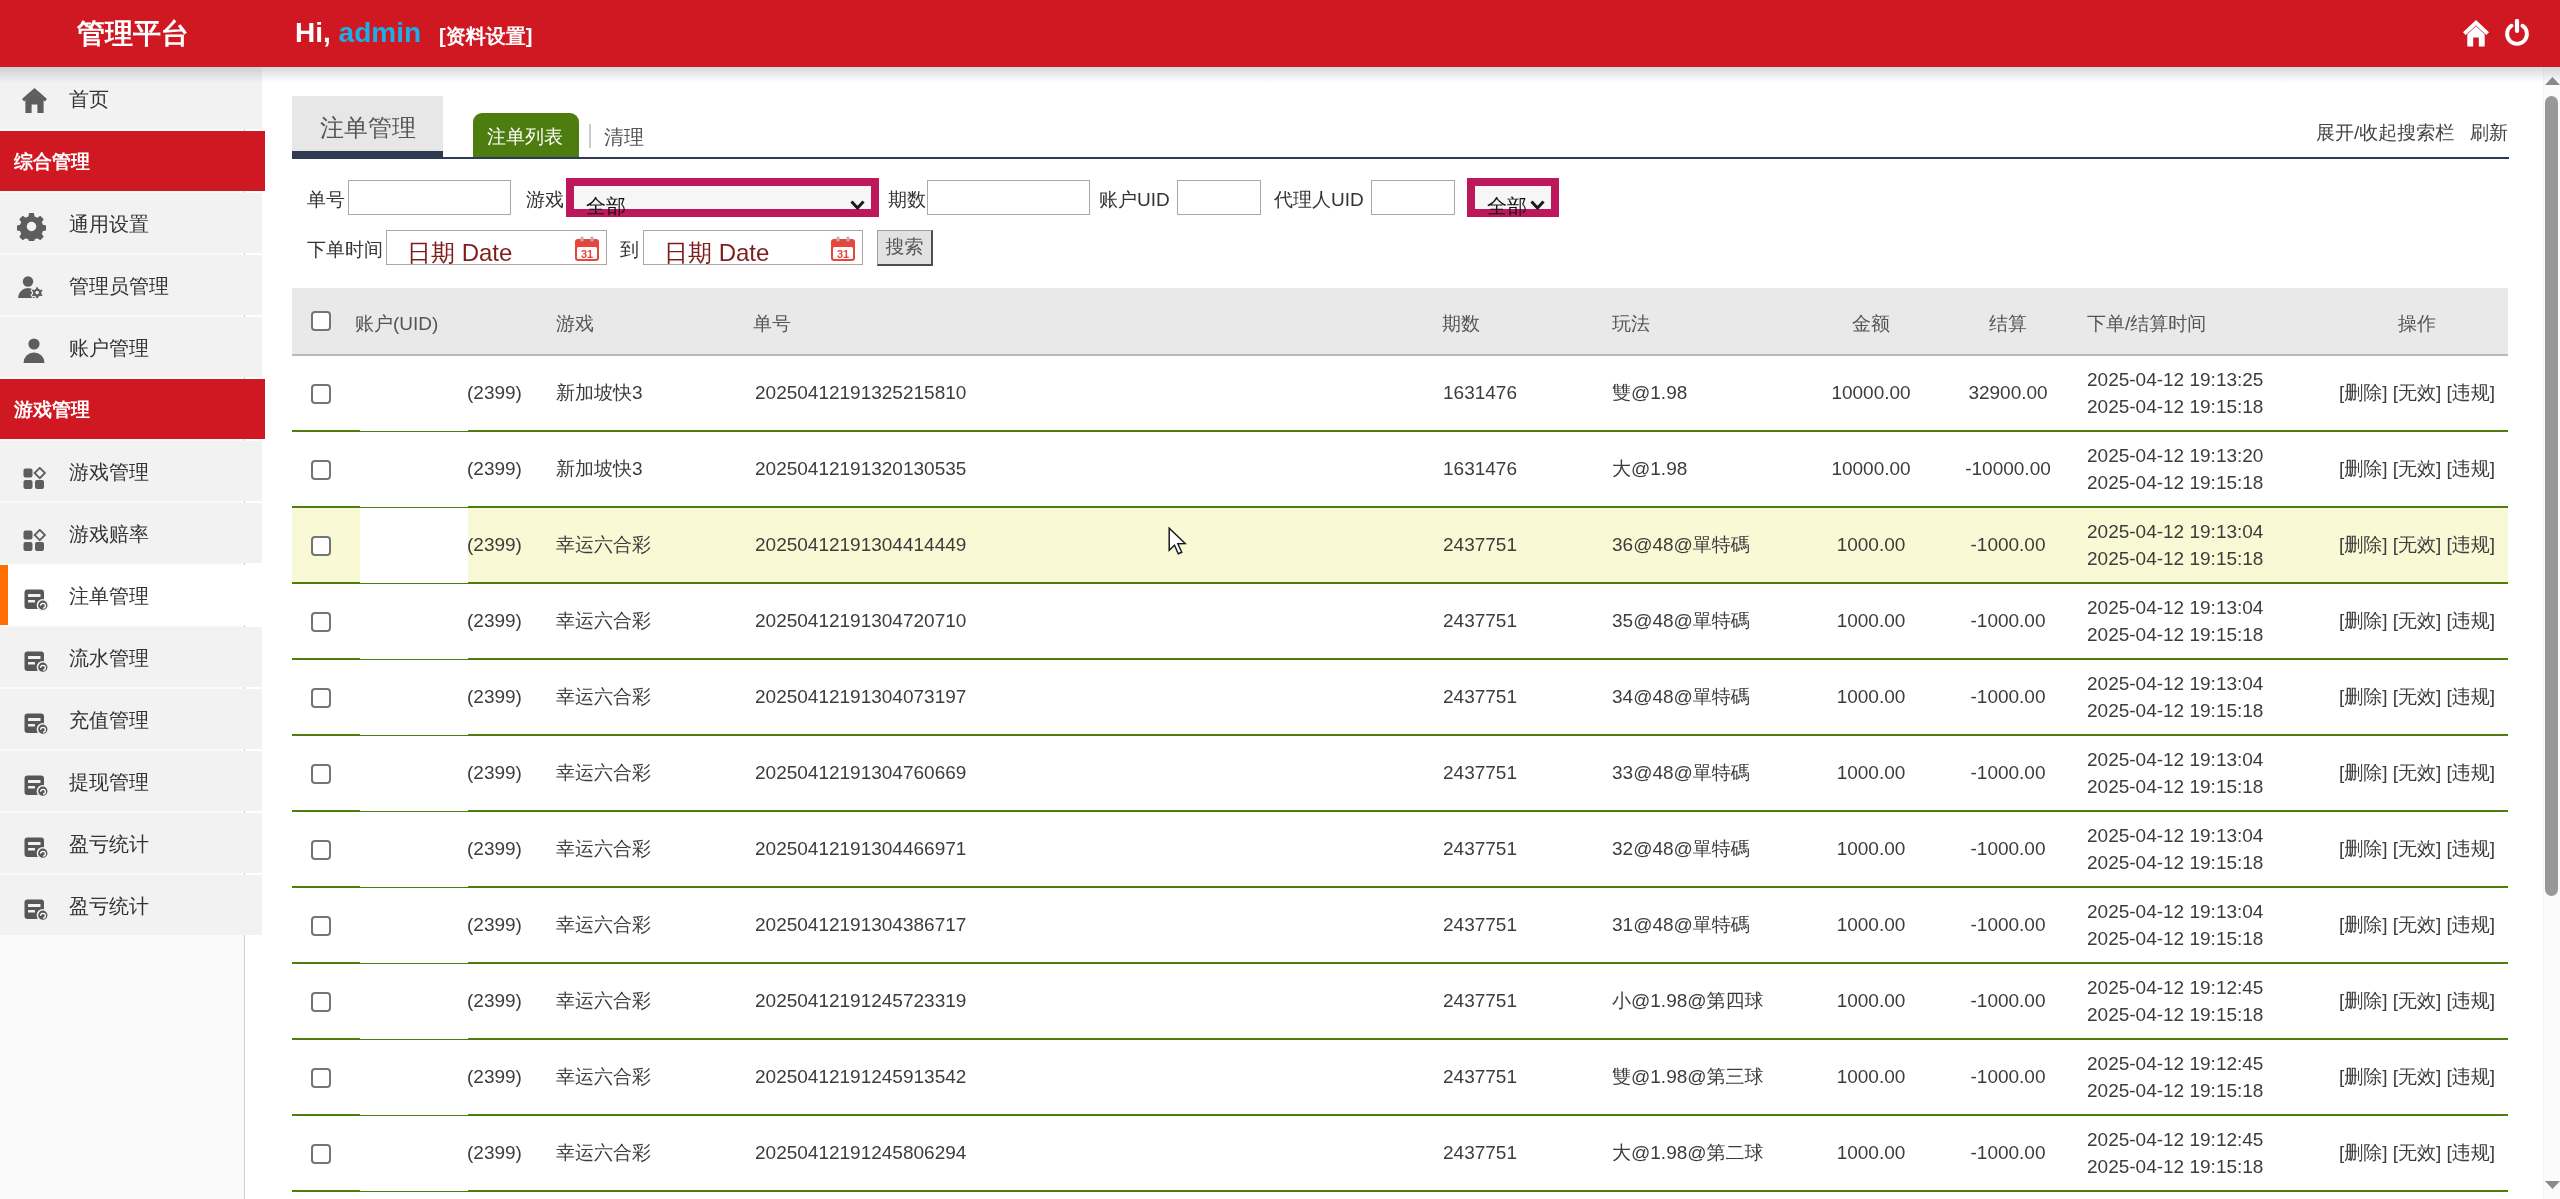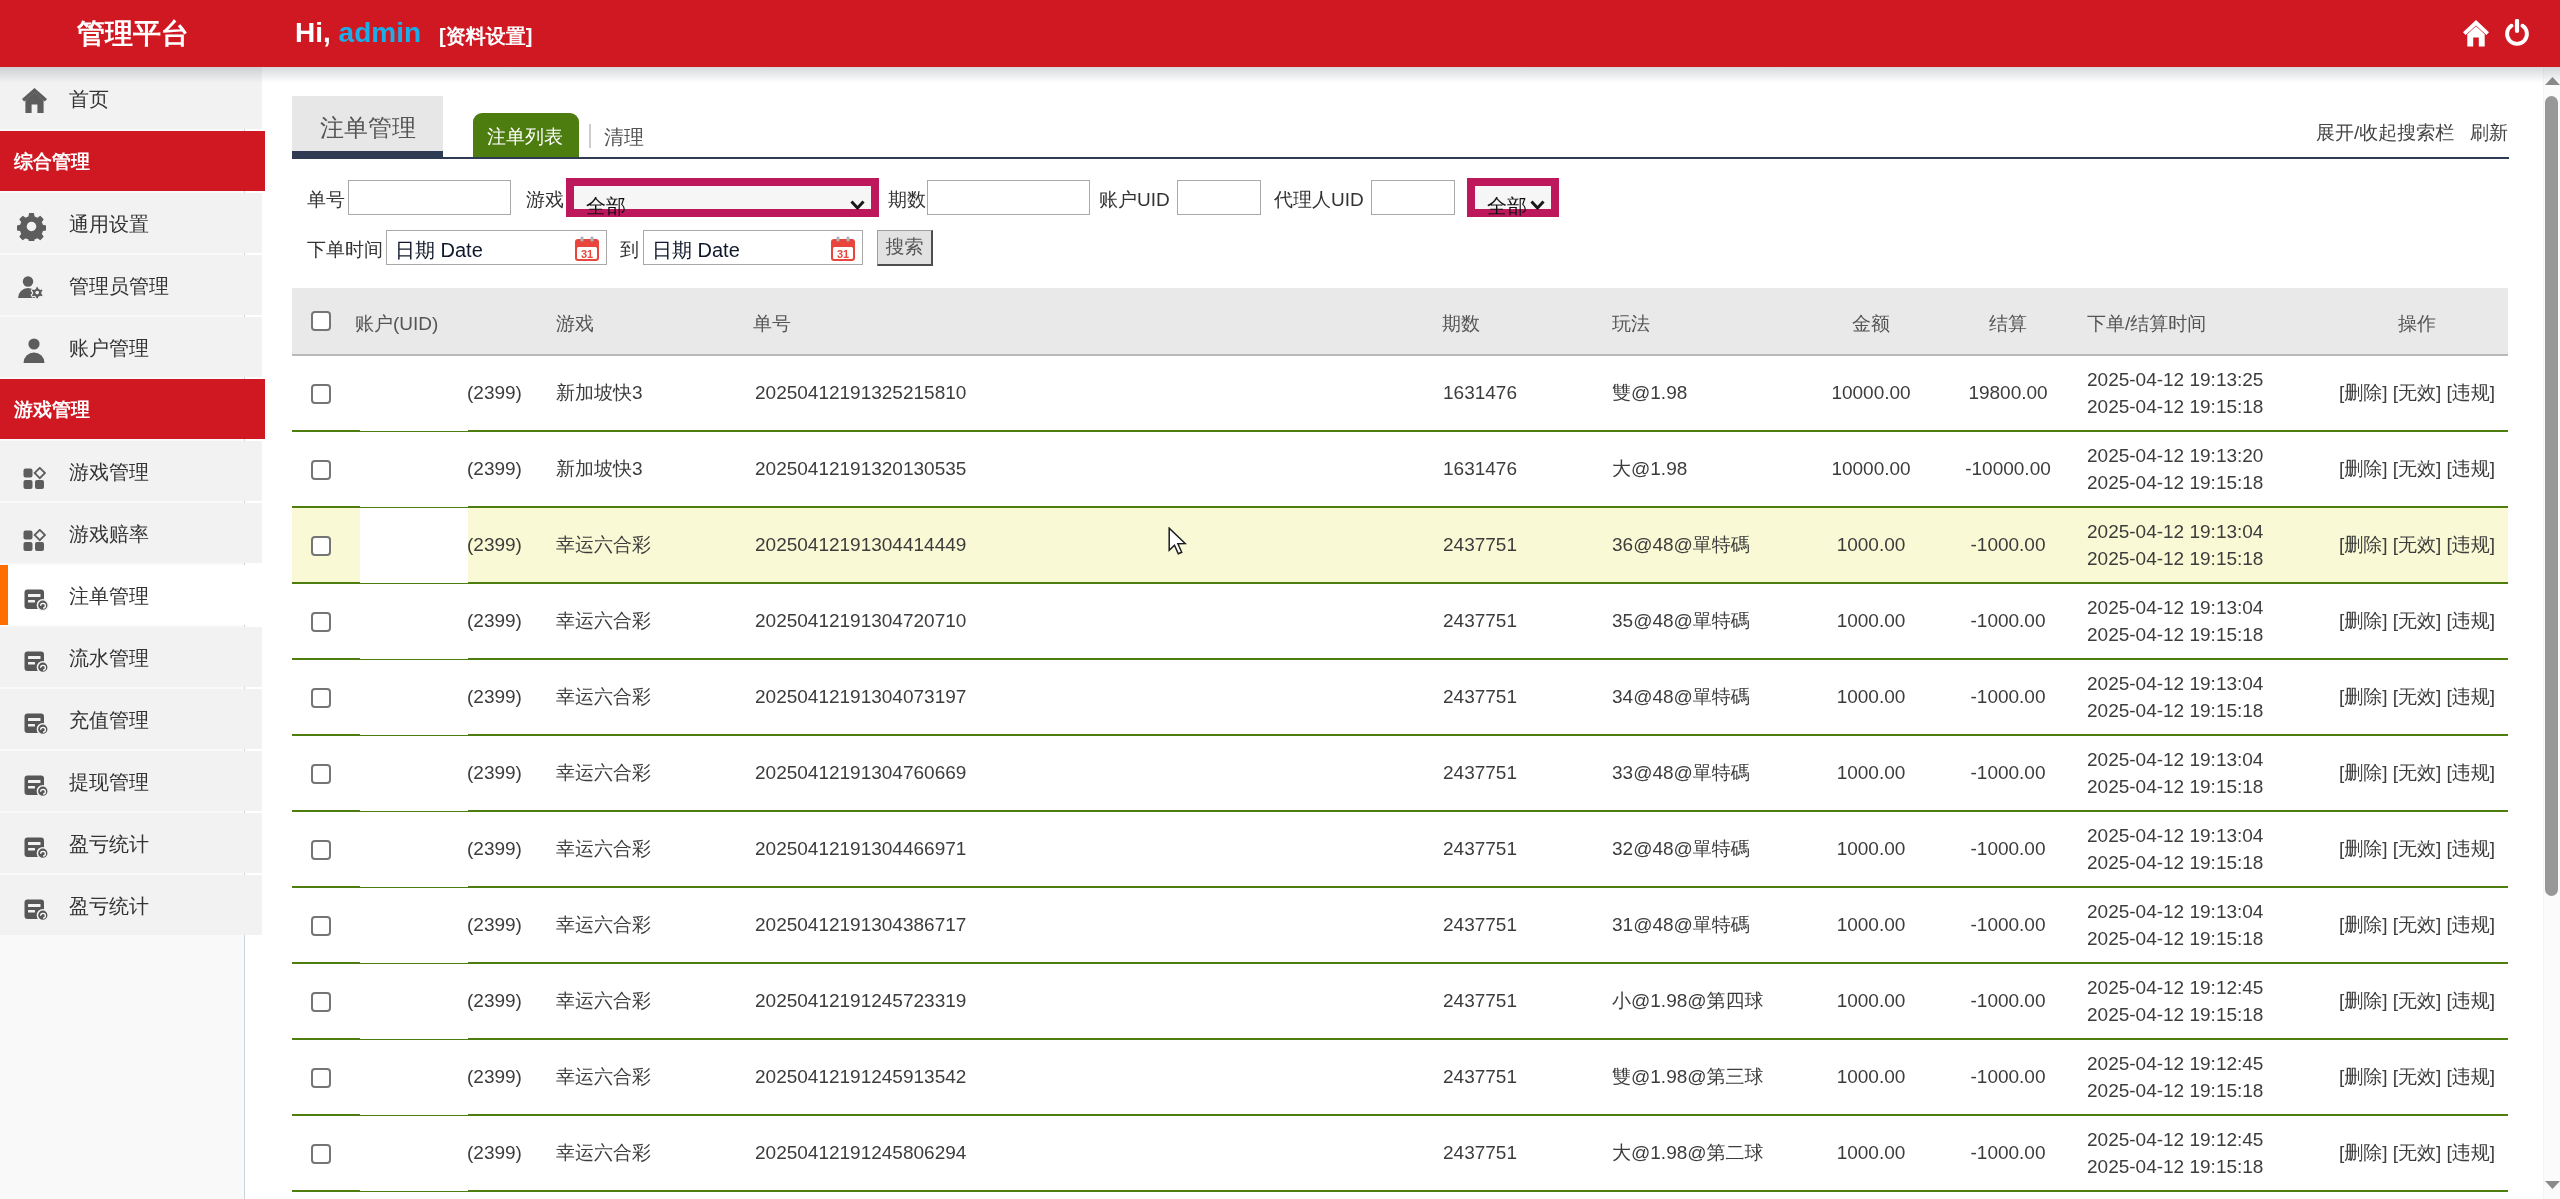--- a/index.html
+++ b/index.html
@@ -30,21 +30,21 @@
 .sep{position:absolute;left:589px;top:124px;width:2px;height:24px;background:#ccc}
 .qingli{position:absolute;left:604px;top:124px;font-size:20px;color:#555}
 .toplinks{position:absolute;left:2316px;top:120px;font-size:19px;color:#444}
 
 .sl{position:absolute;font-size:19px;color:#333}
 .inp{position:absolute;height:35px;background:#fff;border:1px solid #a9a9a9}
 .seldiv{position:absolute;height:39px;background:#f6f6f6;border:8px solid #be185d}
 .seldiv i{position:absolute;left:12px;top:7px;font-size:20px;color:#111;font-style:normal}
 .seldiv svg{position:absolute;right:6px;top:14px}
 .dinp{position:absolute;height:35px;background:#fff;border:1px solid #a9a9a9}
-.dinp i{position:absolute;left:8px;top:6px;font-size:20px;color:#0f172a;font-style:normal}
+.dinp i{position:absolute;left:20px;top:6px;font-size:24px;color:#7f1d1d;font-style:normal}
 .dinp svg{position:absolute;right:5px;top:4px}
 .sbtn{position:absolute;left:877px;top:230px;width:56px;height:36px;background:#e2e2e2;border:1px solid #9f9f9f;border-right:2px solid #4e4e4e;border-bottom:2px solid #4e4e4e;font-size:19px;color:#555;text-align:center;line-height:32px}
 
 .thead{position:absolute;left:292px;top:288px;width:2216px;height:68px;background:#e9e9e9;border-bottom:2px solid #b9b9b9;color:#555;font-size:19px;box-sizing:border-box}
 .tbody{position:absolute;left:292px;top:356px;width:2216px}
 .trow{position:relative;width:2216px;border-bottom:2px solid #4d7c0f;background:#fff;font-size:19px;color:#3c3c3c}
 .trow.hl{background:#f9f9d5}
 .cb{position:absolute;left:19px;width:20px;height:20px;border:2px solid #757575;border-radius:4px;background:#fff}
 .wpatch{position:absolute;left:68px;top:0;bottom:-1px;width:108px;background:#fff}
 .cell{position:absolute;top:50%;transform:translateY(-50%);white-space:nowrap}
@@ -263,21 +263,21 @@
 <div class="tbody">
 <div class="trow" style="height:76px">
 <span class="cb" style="top:28px"></span>
 <span class="wpatch"></span>
 <span class="cell uid">(2399)</span>
 <span class="cell game">新加坡快3</span>
 <span class="cell ono">20250412191325215810</span>
 <span class="cell per">1631476</span>
 <span class="cell play">雙@1.98</span>
 <span class="cell amt">10000.00</span>
-<span class="cell stl">19800.00</span>
+<span class="cell stl">32900.00</span>
 <span class="cell tim">2025-04-12 19:13:25<br>2025-04-12 19:15:18</span>
 <span class="cell ops">[删除] [无效] [违规]</span>
 </div>
 <div class="trow" style="height:76px">
 <span class="cb" style="top:28px"></span>
 <span class="wpatch"></span>
 <span class="cell uid">(2399)</span>
 <span class="cell game">新加坡快3</span>
 <span class="cell ono">20250412191320130535</span>
 <span class="cell per">1631476</span>

